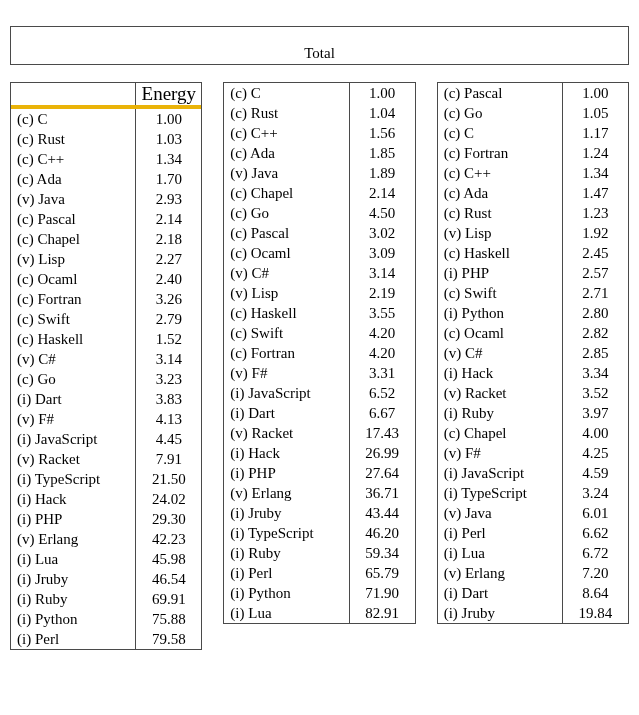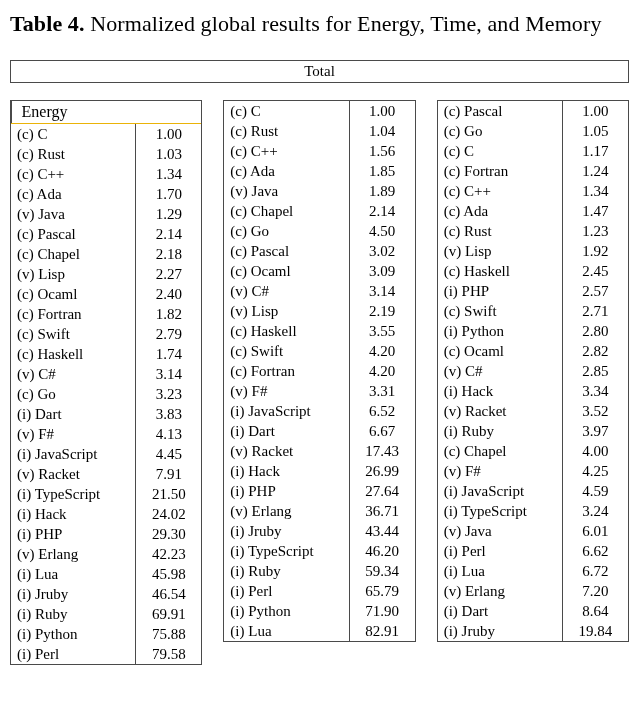--- a/index.html
+++ b/index.html
@@ -25,39 +25,38 @@
   }
   .caption .caption-label {
     font-weight: bold;
   }
   .total-bar {
     margin-top: 20px;
     border: 1px solid #4a4a4a;
     text-align: center;
     font-size: 15px;
     line-height: 20px;
-    padding: 0 0 1px 0;
+    padding: 16px 0 1px 0;
   }
   .tables {
     display: flex;
     gap: 21px;
     margin-top: 17px;
   }
   .ltable {
     flex: 1;
     border: 1px solid #4a4a4a;
     align-self: flex-start;
     background: #ffffff;
   }
   .thead {
     display: flex;
-    border-bottom: 1px solid #eab308;
-    font-size: 16px;
+    border-bottom: 4px solid #eab308;
+    font-size: 19px;
     line-height: 22px;
-    flex-direction: column;
   }
   .trow {
     display: flex;
     font-size: 15px;
     line-height: 20px;
   }
   .lang-cell {
     flex: 1;
     padding-left: 6px;
     white-space: nowrap;
@@ -68,21 +67,20 @@
     flex-shrink: 0;
     border-left: 1px solid #4a4a4a;
     text-align: center;
   }
 </style>
 </head>
 <body>
 
 <div class="page">
 
-  <p class="caption"><span class="caption-label">Table 4.</span><span> Normalized global results for Energy, Time, and Memory</span></p>
 
   <div class="total-bar">Total</div>
 
   <div class="tables">
 
     <div class="ltable">
       <div class="thead">
         <span class="lang-cell"></span>
         <span class="val-cell">Energy</span>
       </div>
@@ -98,49 +96,49 @@
           <div class="trow">
             <span class="lang-cell">(c) C++</span>
             <span class="val-cell">1.34</span>
           </div>
           <div class="trow">
             <span class="lang-cell">(c) Ada</span>
             <span class="val-cell">1.70</span>
           </div>
           <div class="trow">
             <span class="lang-cell">(v) Java</span>
-            <span class="val-cell">1.29</span>
+            <span class="val-cell">2.93</span>
           </div>
           <div class="trow">
             <span class="lang-cell">(c) Pascal</span>
             <span class="val-cell">2.14</span>
           </div>
           <div class="trow">
             <span class="lang-cell">(c) Chapel</span>
             <span class="val-cell">2.18</span>
           </div>
           <div class="trow">
             <span class="lang-cell">(v) Lisp</span>
             <span class="val-cell">2.27</span>
           </div>
           <div class="trow">
             <span class="lang-cell">(c) Ocaml</span>
             <span class="val-cell">2.40</span>
           </div>
           <div class="trow">
             <span class="lang-cell">(c) Fortran</span>
-            <span class="val-cell">1.82</span>
+            <span class="val-cell">3.26</span>
           </div>
           <div class="trow">
             <span class="lang-cell">(c) Swift</span>
             <span class="val-cell">2.79</span>
           </div>
           <div class="trow">
             <span class="lang-cell">(c) Haskell</span>
-            <span class="val-cell">1.74</span>
+            <span class="val-cell">1.52</span>
           </div>
           <div class="trow">
             <span class="lang-cell">(v) C#</span>
             <span class="val-cell">3.14</span>
           </div>
           <div class="trow">
             <span class="lang-cell">(c) Go</span>
             <span class="val-cell">3.23</span>
           </div>
           <div class="trow">

